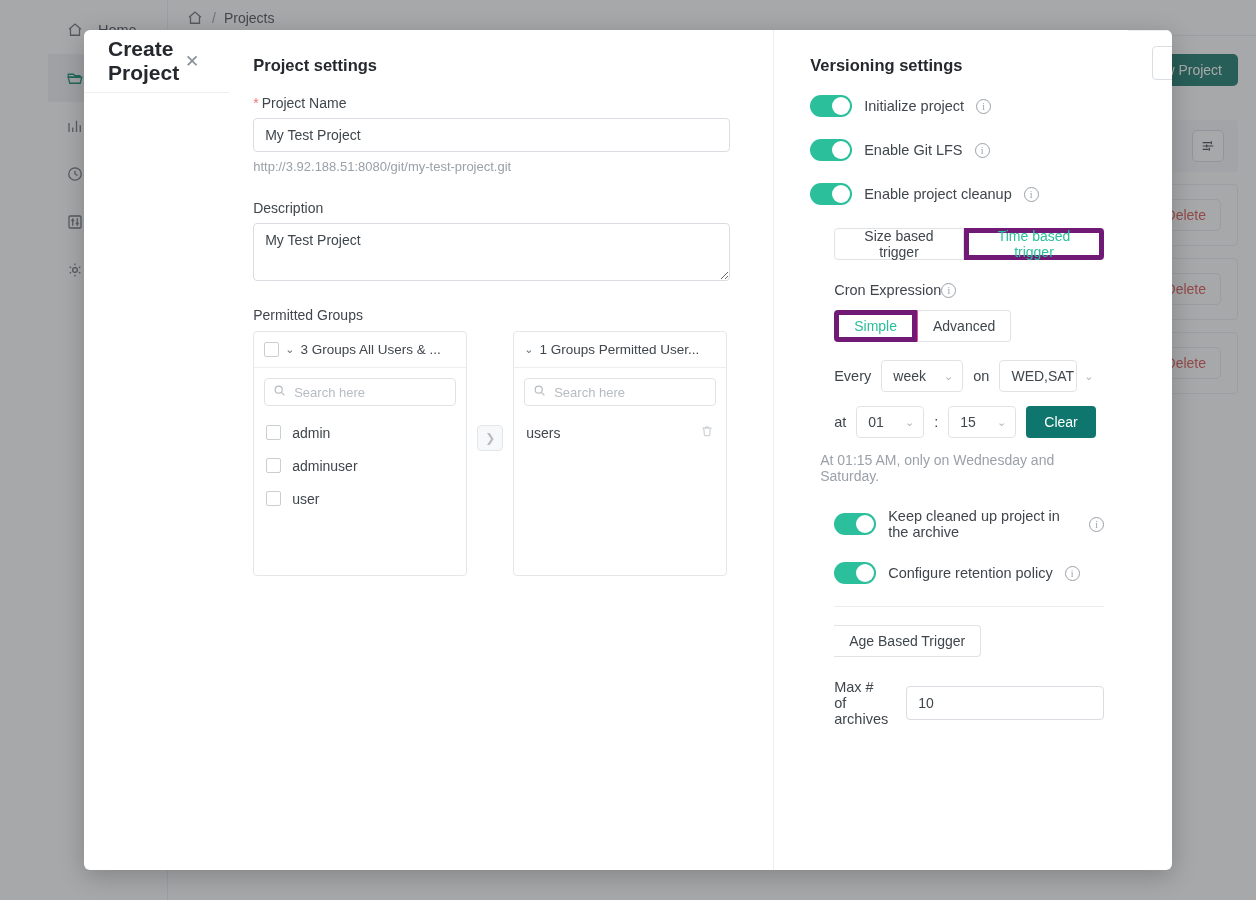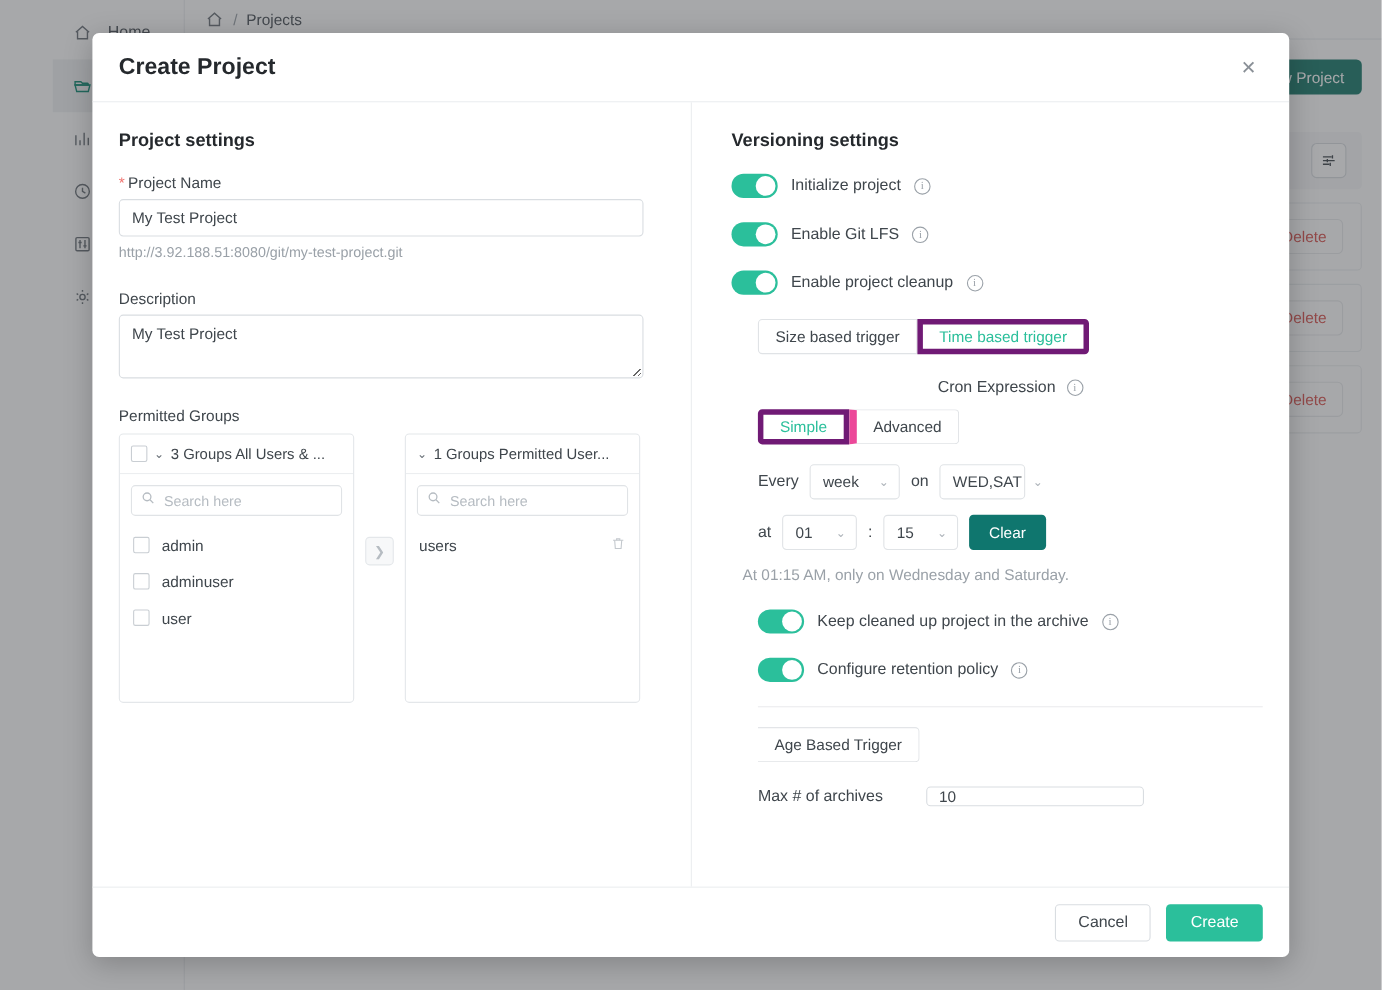--- a/index.html
+++ b/index.html
@@ -73,21 +73,21 @@
     position: absolute; inset: 0;
     background: rgba(60,63,66,0.45);
   }
 
   
   #modal {
     position: absolute; left: 84px; top: 30px;
     width: 1088px; height: 840px;
     background: #fff; border-radius: 6px;
     box-shadow: 0 6px 26px rgba(0,0,0,.22);
-    display: flex; flex-direction: column;
+    display: flex; flex-direction: row;
     overflow: hidden;
   }
   #modal-head {
     height: 63px; flex: 0 0 63px;
     border-bottom: 1px solid #eceef0;
     display: flex; align-items: center; padding: 0 24px;
   }
   #modal-title { font-size: 21px; font-weight: bold; color: #25292d; }
   #modal-close {
     margin-left: auto; width: 26px; height: 26px;
@@ -184,25 +184,25 @@
   .seg-btn {
     height: 32px; padding: 0 15px; font-size: 14px; background: #fff;
     border: 1px solid #e0e3e6; color: #3f464c; cursor: pointer;
     font-family: inherit; display: flex; align-items: center;
   }
   .seg-btn:first-child { border-radius: 4px 0 0 4px; }
   .seg-btn:last-child { border-radius: 0 4px 4px 0; border-left: none; }
   .seg-btn.on {
     border: 5px solid #701a75; color: #2bbf9b; position: relative; z-index: 1;
   }
-  .seg-btn.on + .seg-btn { border-left: 7px solid #ec4899; }
+  .seg-btn.on + .seg-btn { border-left: 1px solid #ec4899; }
 
   .sub-label {
-    display: flex; align-items: center; gap: 10px;
-    font-size: 14.5px; color: #3f464c; margin-bottom: 12px; justify-content: center;
+    display: flex; align-items: center; gap: 0;
+    font-size: 14.5px; color: #3f464c; margin-bottom: 12px;
   }
 
   .cron-row { display: flex; align-items: center; gap: 10px; margin-bottom: 14px; }
   .cron-word { font-size: 14.5px; color: #3f464c; }
   .sel {
     height: 32px; border: 1px solid #e0e3e6; border-radius: 4px;
     display: flex; align-items: center; justify-content: space-between;
     gap: 10px; padding: 0 9px 0 11px; font-size: 14px; color: #3f464c;
     background: #fff; cursor: pointer;
   }
@@ -212,23 +212,23 @@
     height: 32px; padding: 0 18px; font-size: 14px; cursor: pointer;
     font-family: inherit;
   }
   .cron-desc { font-size: 14px; color: #9aa1a8; margin: 6px 0 24px 10px; }
 
   .divider { height: 1px; background: #ececee; margin: 14px 0 18px 24px; }
   .indent { margin-left: 24px; }
   .count-row { display: flex; align-items: center; gap: 18px; margin-top: 22px; }
   .count-lbl { font-size: 14.5px; color: #3f464c; }
   .count-in {
-    width: 198px; height: 18px; border: 1px solid #d9dde1; border-radius: 4px;
+    width: 198px; height: 34px; border: 1px solid #d9dde1; border-radius: 4px;
     padding: 0 11px; font-size: 14px; color: #3f464c; font-family: inherit;
-    outline: none; background: #fff; margin-left: 21px;
+    outline: none; background: #fff;
   }
 
   #modal-foot {
     height: 64px; flex: 0 0 64px; border-top: 1px solid #eceef0;
     display: flex; align-items: center; justify-content: flex-end;
     gap: 14px; padding: 4px 24px;
   }
   .btn-cancel {
     height: 34px; padding: 0 20px; font-size: 14.5px; border-radius: 4px;
     border: 1px solid #d9dde1; background: #fff; color: #3f464c;

